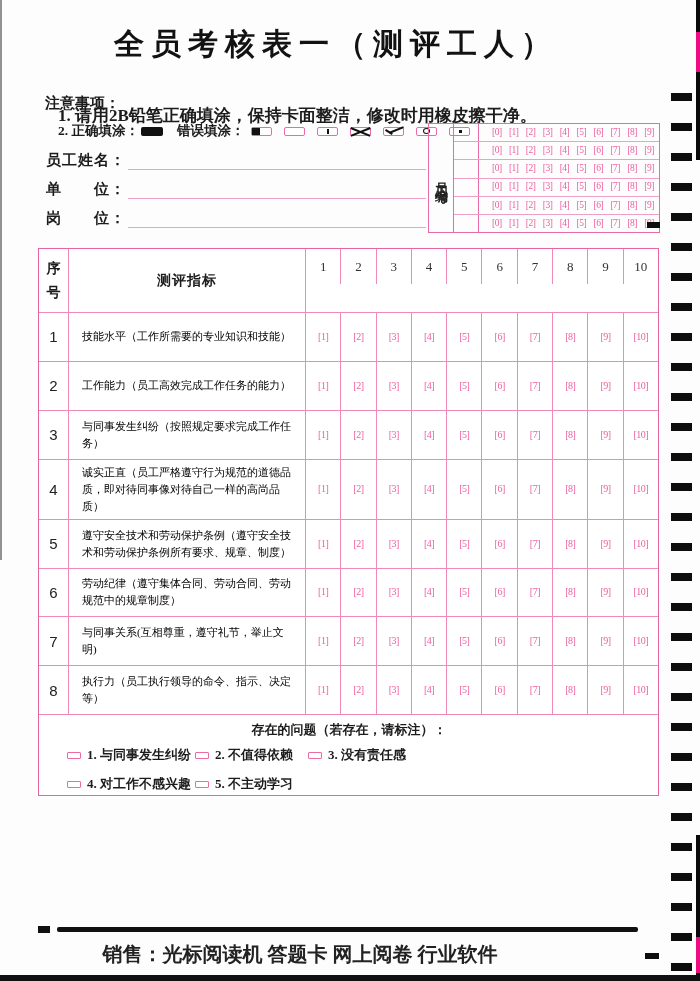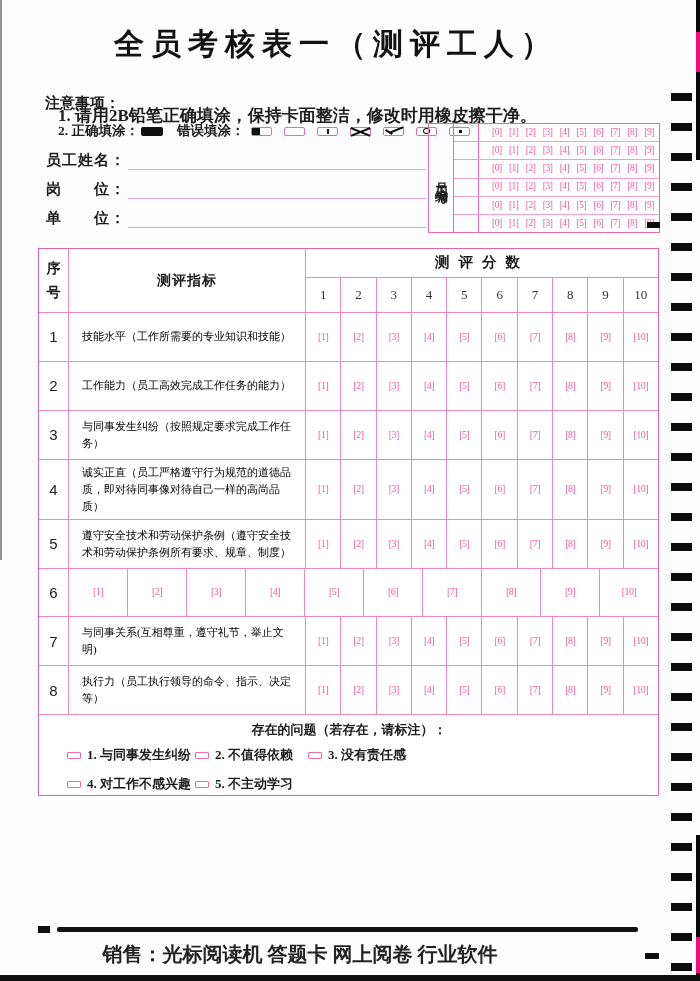--- a/index.html
+++ b/index.html
@@ -138,25 +138,25 @@
         </span>
       </span>
   </div>
 
   <div class="fields" id="fields">
       <div class="field-row">
         <span class="field-label">员工姓名：</span>
         <span class="field-line"></span>
       </div>
       <div class="field-row">
-        <span class="field-label">岗　　位：</span>
+        <span class="field-label">单　　位：</span>
         <span class="field-line"></span>
       </div>
       <div class="field-row">
-        <span class="field-label">单　　位：</span>
+        <span class="field-label">岗　　位：</span>
         <span class="field-line"></span>
       </div>
     </div>
 
   <div class="emp-box">
     <div class="emp-label">员工编号</div>
     <div class="emp-grid" id="emp-grid">
         <div class="emp-row">
           <div class="emp-blank"></div>
           <div class="emp-bubbles">
@@ -248,21 +248,20 @@
           </div>
         </div>
       </div>
   </div>
 
   <div class="assess-table">
     <div class="thead">
       <div class="th-no">序号</div>
       <div class="th-ind">测评指标</div>
       <div class="th-score-wrap">
-        <div class="th-score-title">测评分数</div>
         <div class="th-score-cols" id="score-cols">
             <div class="th-score-col">1</div>
             <div class="th-score-col">2</div>
             <div class="th-score-col">3</div>
             <div class="th-score-col">4</div>
             <div class="th-score-col">5</div>
             <div class="th-score-col">6</div>
             <div class="th-score-col">7</div>
             <div class="th-score-col">8</div>
             <div class="th-score-col">9</div>
@@ -436,20 +435,21 @@
           </div>
           <div class="td-score">
             <span class="bubble">[9]</span>
           </div>
           <div class="td-score">
             <span class="bubble">[10]</span>
           </div>
         </div>
         <div class="trow">
           <div class="td-no">6</div>
+          <div class="td-ind">劳动纪律（遵守集体合同、劳动合同、劳动规范中的规章制度）</div>
           <div class="td-score">
             <span class="bubble">[1]</span>
           </div>
           <div class="td-score">
             <span class="bubble">[2]</span>
           </div>
           <div class="td-score">
             <span class="bubble">[3]</span>
           </div>
           <div class="td-score">

